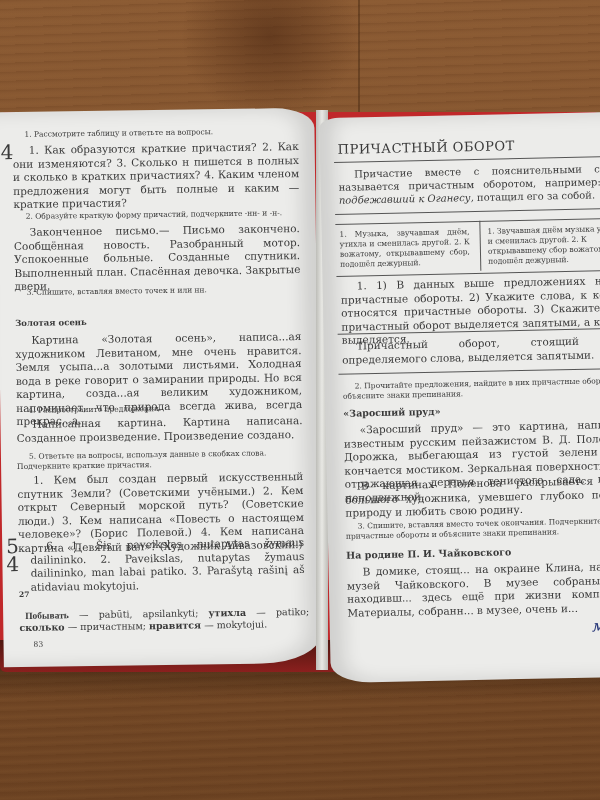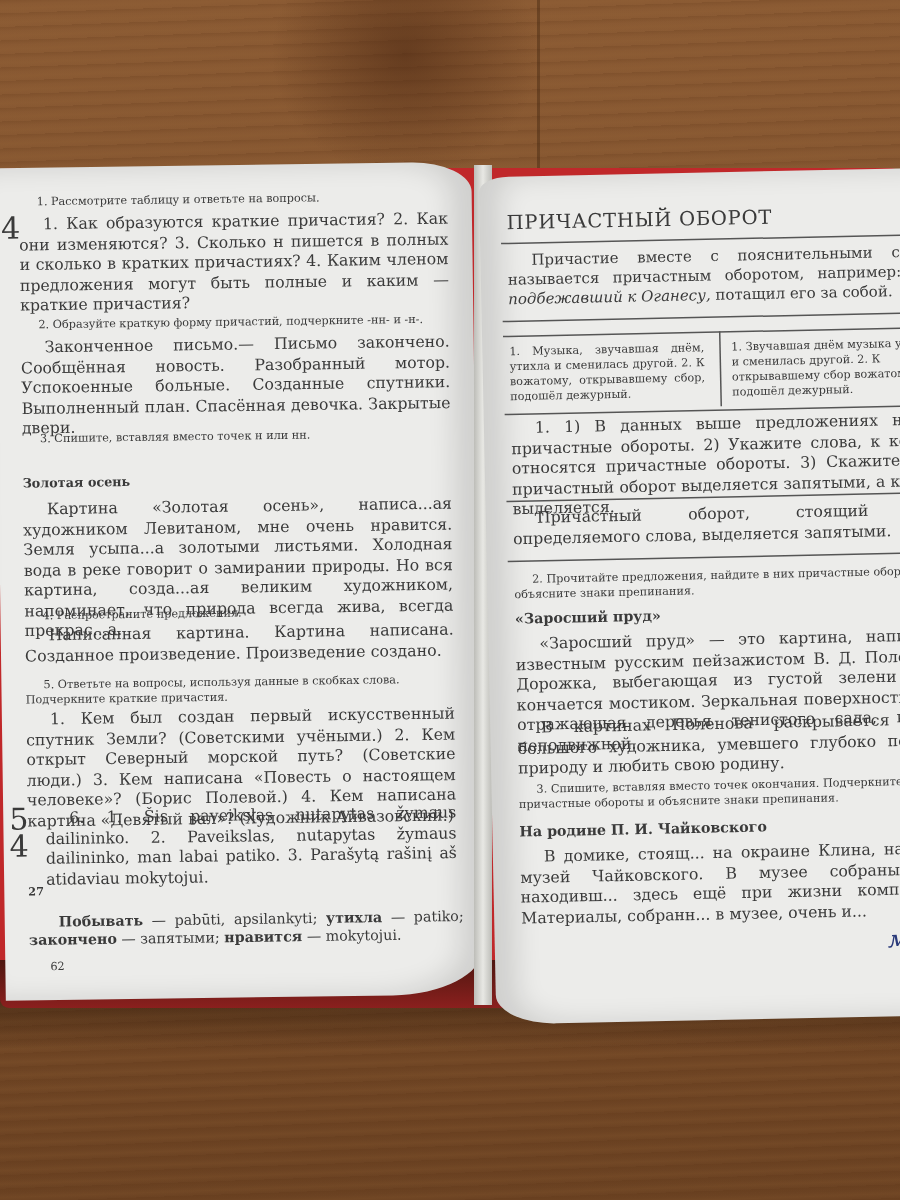--- a/index.html
+++ b/index.html
@@ -82,31 +82,31 @@
   <div class="block small" style="left:16px;top:340px;width:286px;text-indent:12px;">5. Ответьте на вопросы, используя данные в скобках слова. Подчеркните краткие причастия.</div>
   <p class="block body p indent" style="left:16px;top:362px;width:286px;">1. Кем был создан первый искусственный спутник Земли? (Советскими учёными.) 2. Кем открыт Северный морской путь? (Советские люди.) 3. Кем написана «Повесть о настоящем человеке»? (Борис Полевой.) 4. Кем написана картина «Девятый вал»? (Художник Айвазовский.)</p>
 
   <div class="marg-num" style="left:4px;top:422px;">5</div>
   <div class="marg-num" style="left:4px;top:440px;">4</div>
   <p class="block body p indent" style="left:28px;top:428px;width:274px;">6. 1. Šis paveikslas nutapytas žymaus dailininko. 2. Paveikslas, nutapytas žymaus dailininko, man labai patiko. 3. Parašytą rašinį aš atidaviau mokytojui.</p>
 
   <div class="block pn" style="left:16px;top:478px;">27</div>
 
   <p class="block body p" style="left:16px;top:498px;width:290px;font-size:9.5px;line-height:12px;">
-    <span style="margin-left:20px;font-weight:bold;">Побывать</span>
+    <span style="margin-left:6px;font-weight:bold;font-family:Liberation Serif, serif;">Побывать</span>
     — <span>pabūti, apsilankyti;</span>
     <span style="font-weight:bold;">утихла</span>
     — <span>patiko;</span>
-    <span style="font-weight:bold;">закончено</span>
-    — <span>запятыми;</span>
+    <span style="font-weight:bold;">сколько</span>
+    — <span>причастным;</span>
     <span style="font-weight:bold;">нравится</span>
     — <span>mokytojui.</span>
   </p>
 
-  <div class="block pn" style="left:30px;top:528px;font-weight:normal;">62</div>
+  <div class="block pn" style="left:30px;top:528px;font-weight:normal;">83</div>
 </div>
 
 <div class="gutter"></div>
 
 <div class="page page-right">
   <div class="block title" style="left:18px;top:24px;">ПРИЧАСТНЫЙ ОБОРОТ</div>
   <div class="rule" style="left:14px;top:44px;width:290px;"></div>
 
   <p class="block body p indent" style="left:18px;top:50px;width:300px;font-size:10px;line-height:13px;">
     <span>Причастие вместе с пояснительными словами называется причастным оборотом, например: Друг, </span><i>подбежавший к Оганесу,</i><span> потащил его за собой.</span>

